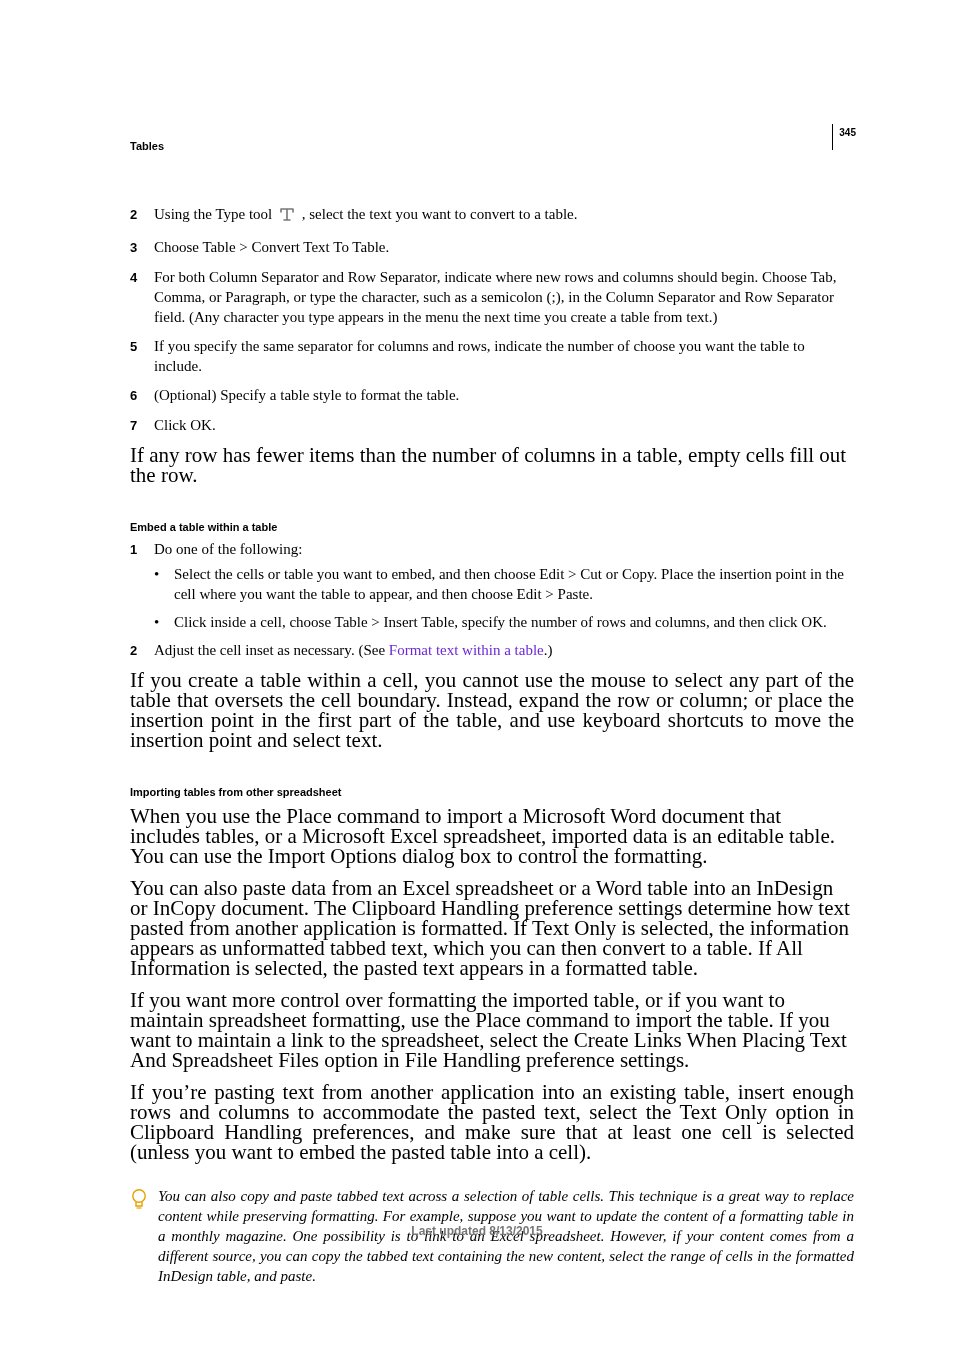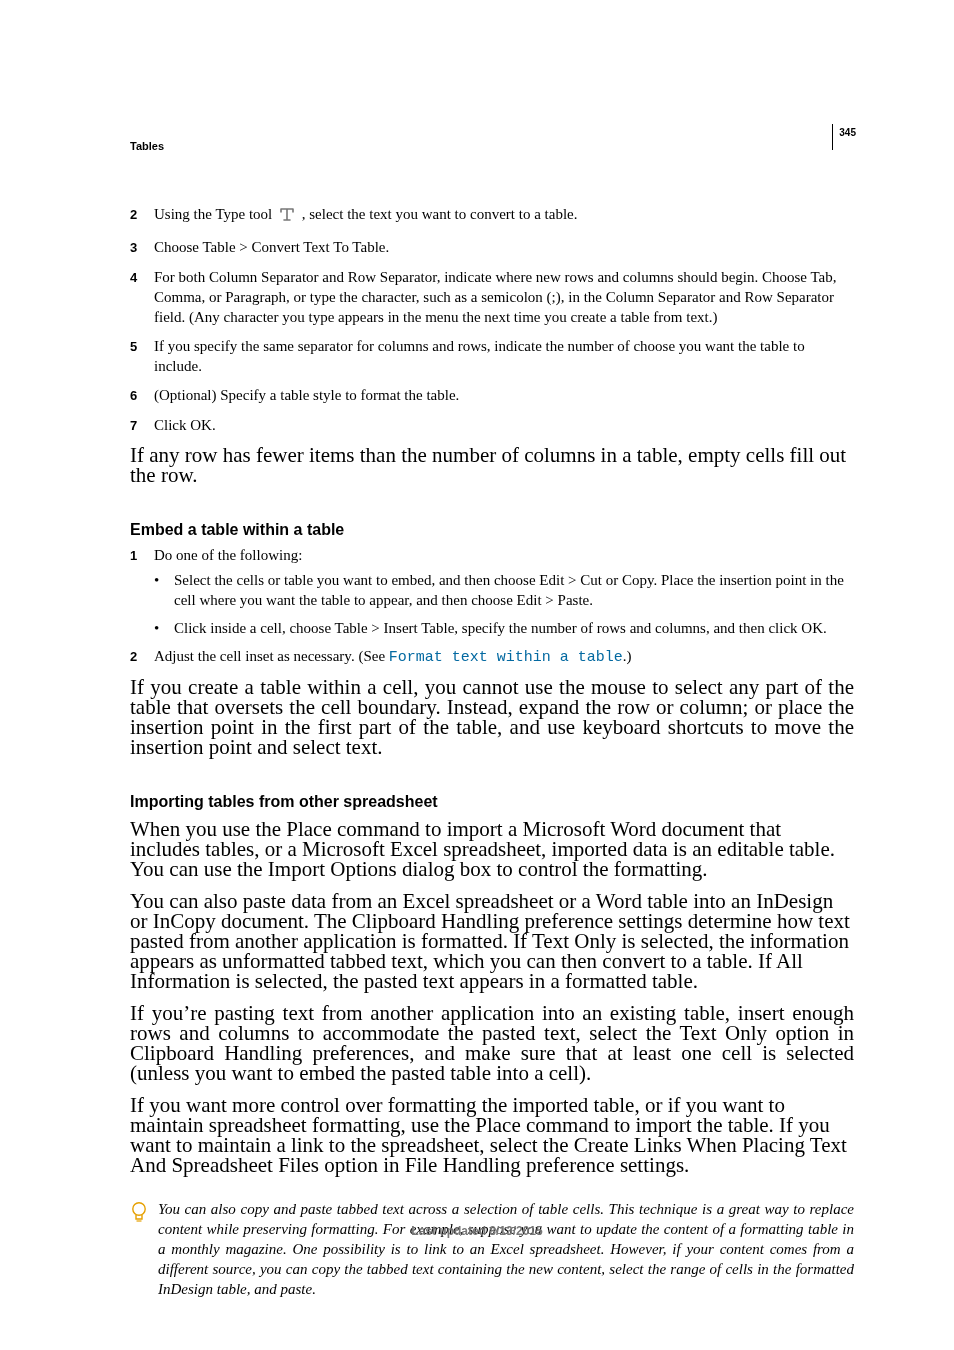--- a/index.html
+++ b/index.html
@@ -63,40 +63,40 @@
     margin: 0 2px;
   }
   .para {
     font-size: 21px;
     line-height: 20px;
     margin: 8px 0 0 0;
   }
   .h2 {
     font-family: "Myriad Pro", Helvetica, Arial, sans-serif;
     font-weight: 700;
-    font-size: 16px;
+    font-size: 11px;
     margin: 36px 0 6px 0;
   }
   .bullets {
     margin: 4px 0 0 0;
     padding: 0;
   }
   .bli {
     display: flex;
     font-size: 15px;
     line-height: 20px;
     margin: 0 0 8px 0;
     padding-left: 24px;
   }
   .bli .dot {
     width: 20px;
     flex: 0 0 20px;
   }
   .bli .body { flex: 1; }
-  .link { color: #0369a1; font-family: Liberation Mono, monospace; }
+  .link { color: #6d28d9; }
   .tip {
     display: flex;
     font-size: 15px;
     line-height: 20px;
     margin-top: 24px;
     font-style: italic;
   }
   .tip-icon {
     width: 28px;
     flex: 0 0 28px;
@@ -186,22 +186,22 @@
       </div>
     </div>
   </div>
 
   <p class="para justify">If you create a table within a cell, you cannot use the mouse to select any part of the table that oversets the cell boundary. Instead, expand the row or column; or place the insertion point in the first part of the table, and use keyboard shortcuts to move the insertion point and select text.</p>
 
   <div class="h2">Importing tables from other spreadsheet</div>
 
   <p class="para">When you use the Place command to import a Microsoft Word document that includes tables, or a Microsoft Excel spreadsheet, imported data is an editable table. You can use the Import Options dialog box to control the formatting.</p>
   <p class="para" style="margin-top:12px">You can also paste data from an Excel spreadsheet or a Word table into an InDesign or InCopy document. The Clipboard Handling preference settings determine how text pasted from another application is formatted. If Text Only is selected, the information appears as unformatted tabbed text, which you can then convert to a table. If All Information is selected, the pasted text appears in a formatted table.</p>
+  <p class="para" style="margin-top:12px">If you want more control over formatting the imported table, or if you want to maintain spreadsheet formatting, use the Place command to import the table. If you want to maintain a link to the spreadsheet, select the Create Links When Placing Text And Spreadsheet Files option in File Handling preference settings.</p>
   <p class="para justify" style="margin-top:12px">If you’re pasting text from another application into an existing table, insert enough rows and columns to accommodate the pasted text, select the Text Only option in Clipboard Handling preferences, and make sure that at least one cell is selected (unless you want to embed the pasted table into a cell).</p>
-  <p class="para" style="margin-top:12px">If you want more control over formatting the imported table, or if you want to maintain spreadsheet formatting, use the Place command to import the table. If you want to maintain a link to the spreadsheet, select the Create Links When Placing Text And Spreadsheet Files option in File Handling preference settings.</p>
 
   <div class="tip">
     <div class="tip-icon">
       <svg width="18" height="24" viewBox="0 0 18 24" style="margin-top:2px">
         <circle cx="9" cy="8" r="6.2" fill="none" stroke="#e6a000" stroke-width="1.4"></circle>
         <path d="M6 14 L6 18 L12 18 L12 14" fill="none" stroke="#e6a000" stroke-width="1.4"></path>
         <line x1="6.5" y1="20" x2="11.5" y2="20" stroke="#e6a000" stroke-width="1.2"></line>
       </svg>
     </div>
     <div class="body justify">You can also copy and paste tabbed text across a selection of table cells. This technique is a great way to replace content while preserving formatting. For example, suppose you want to update the content of a formatting table in a monthly magazine. One possibility is to link to an Excel spreadsheet. However, if your content comes from a different source, you can copy the tabbed text containing the new content, select the range of cells in the formatted InDesign table, and paste.</div>

